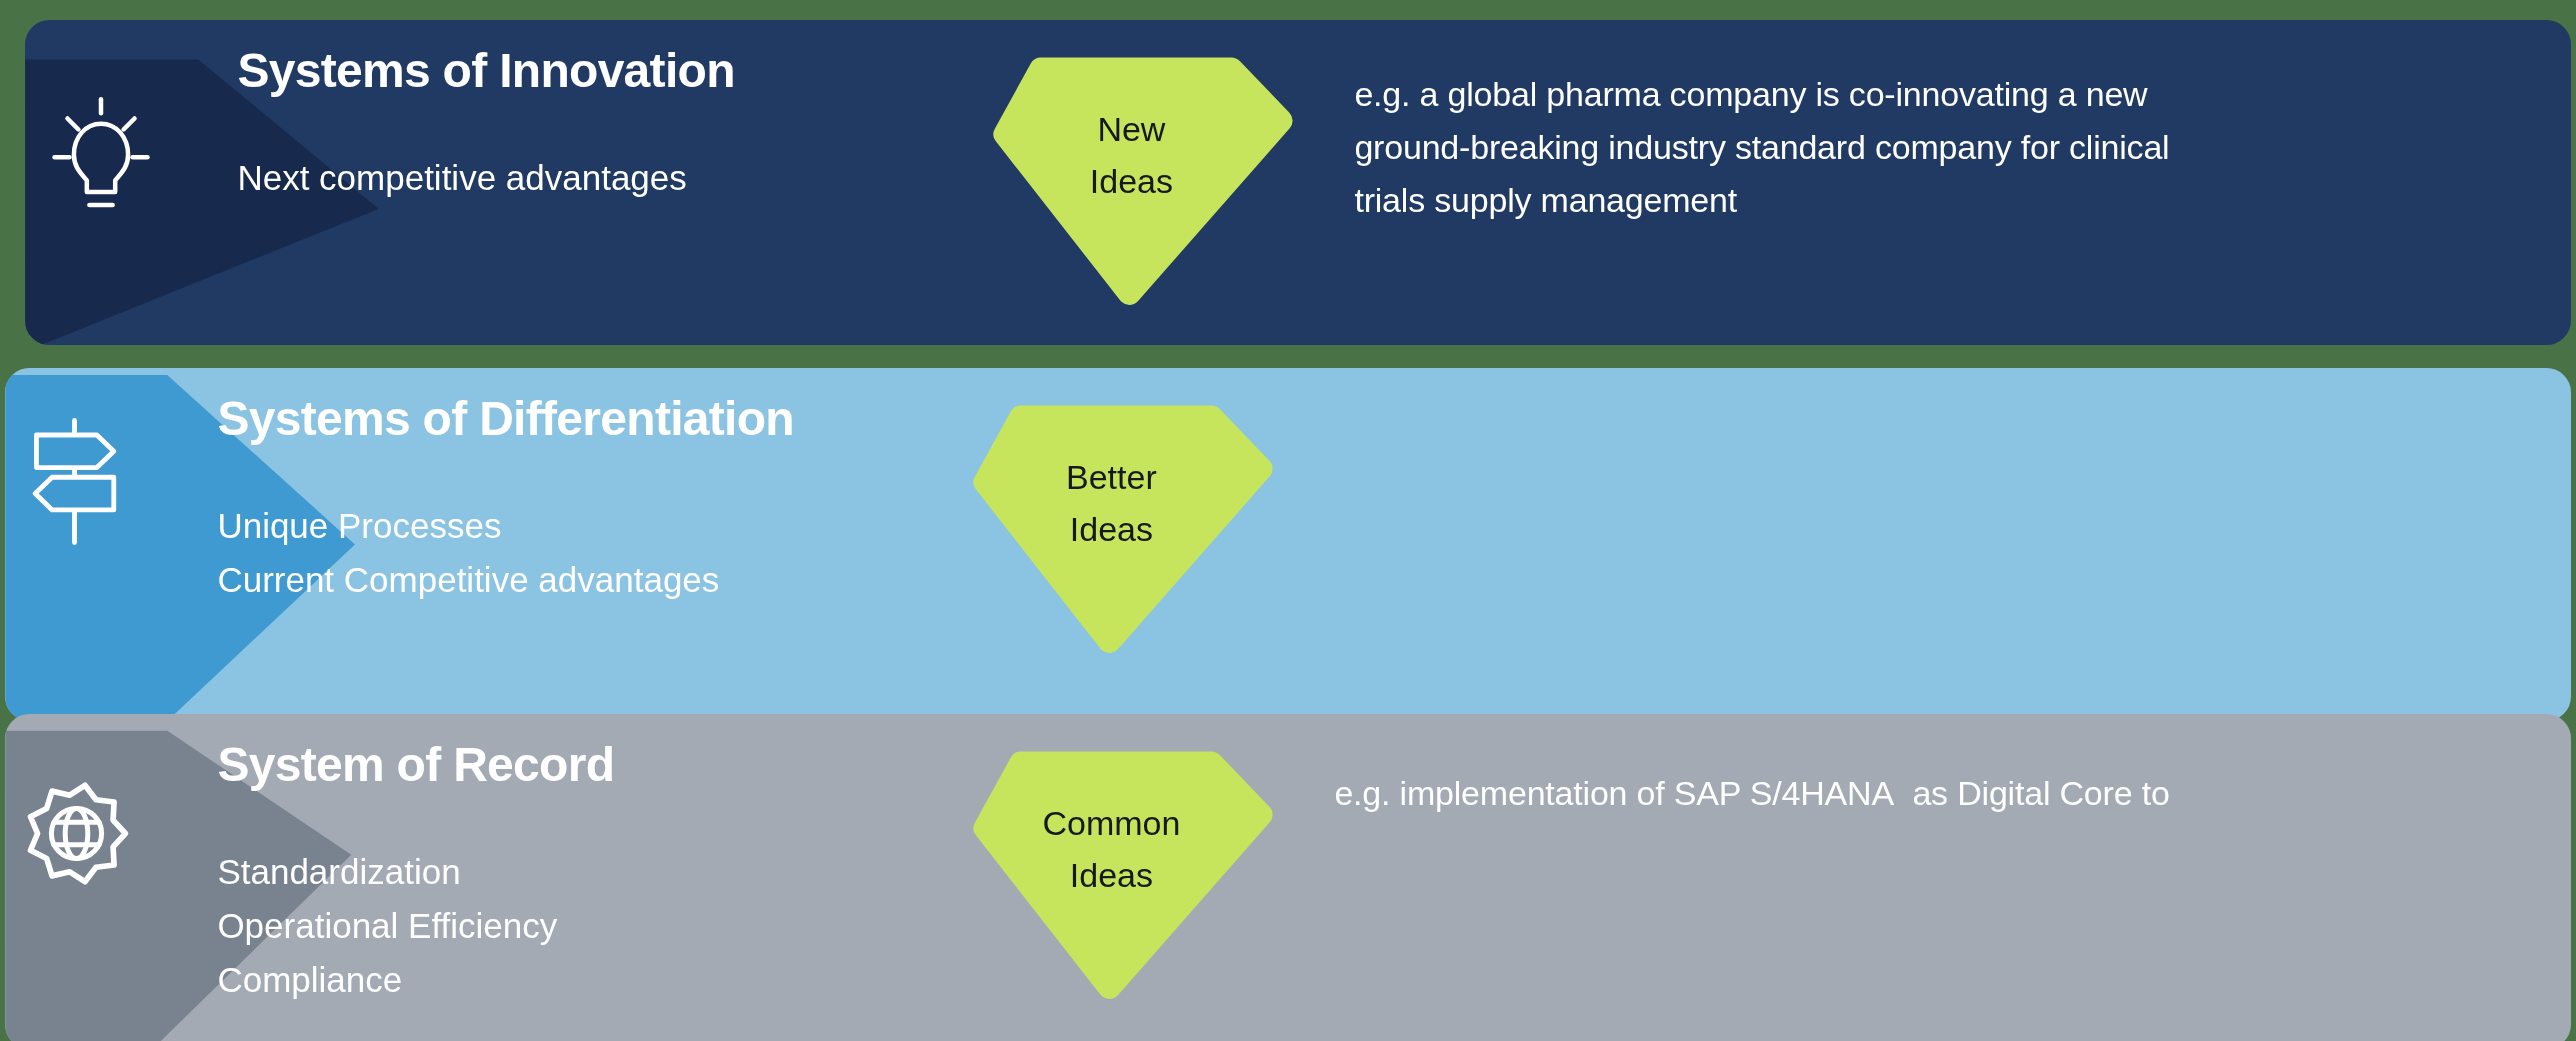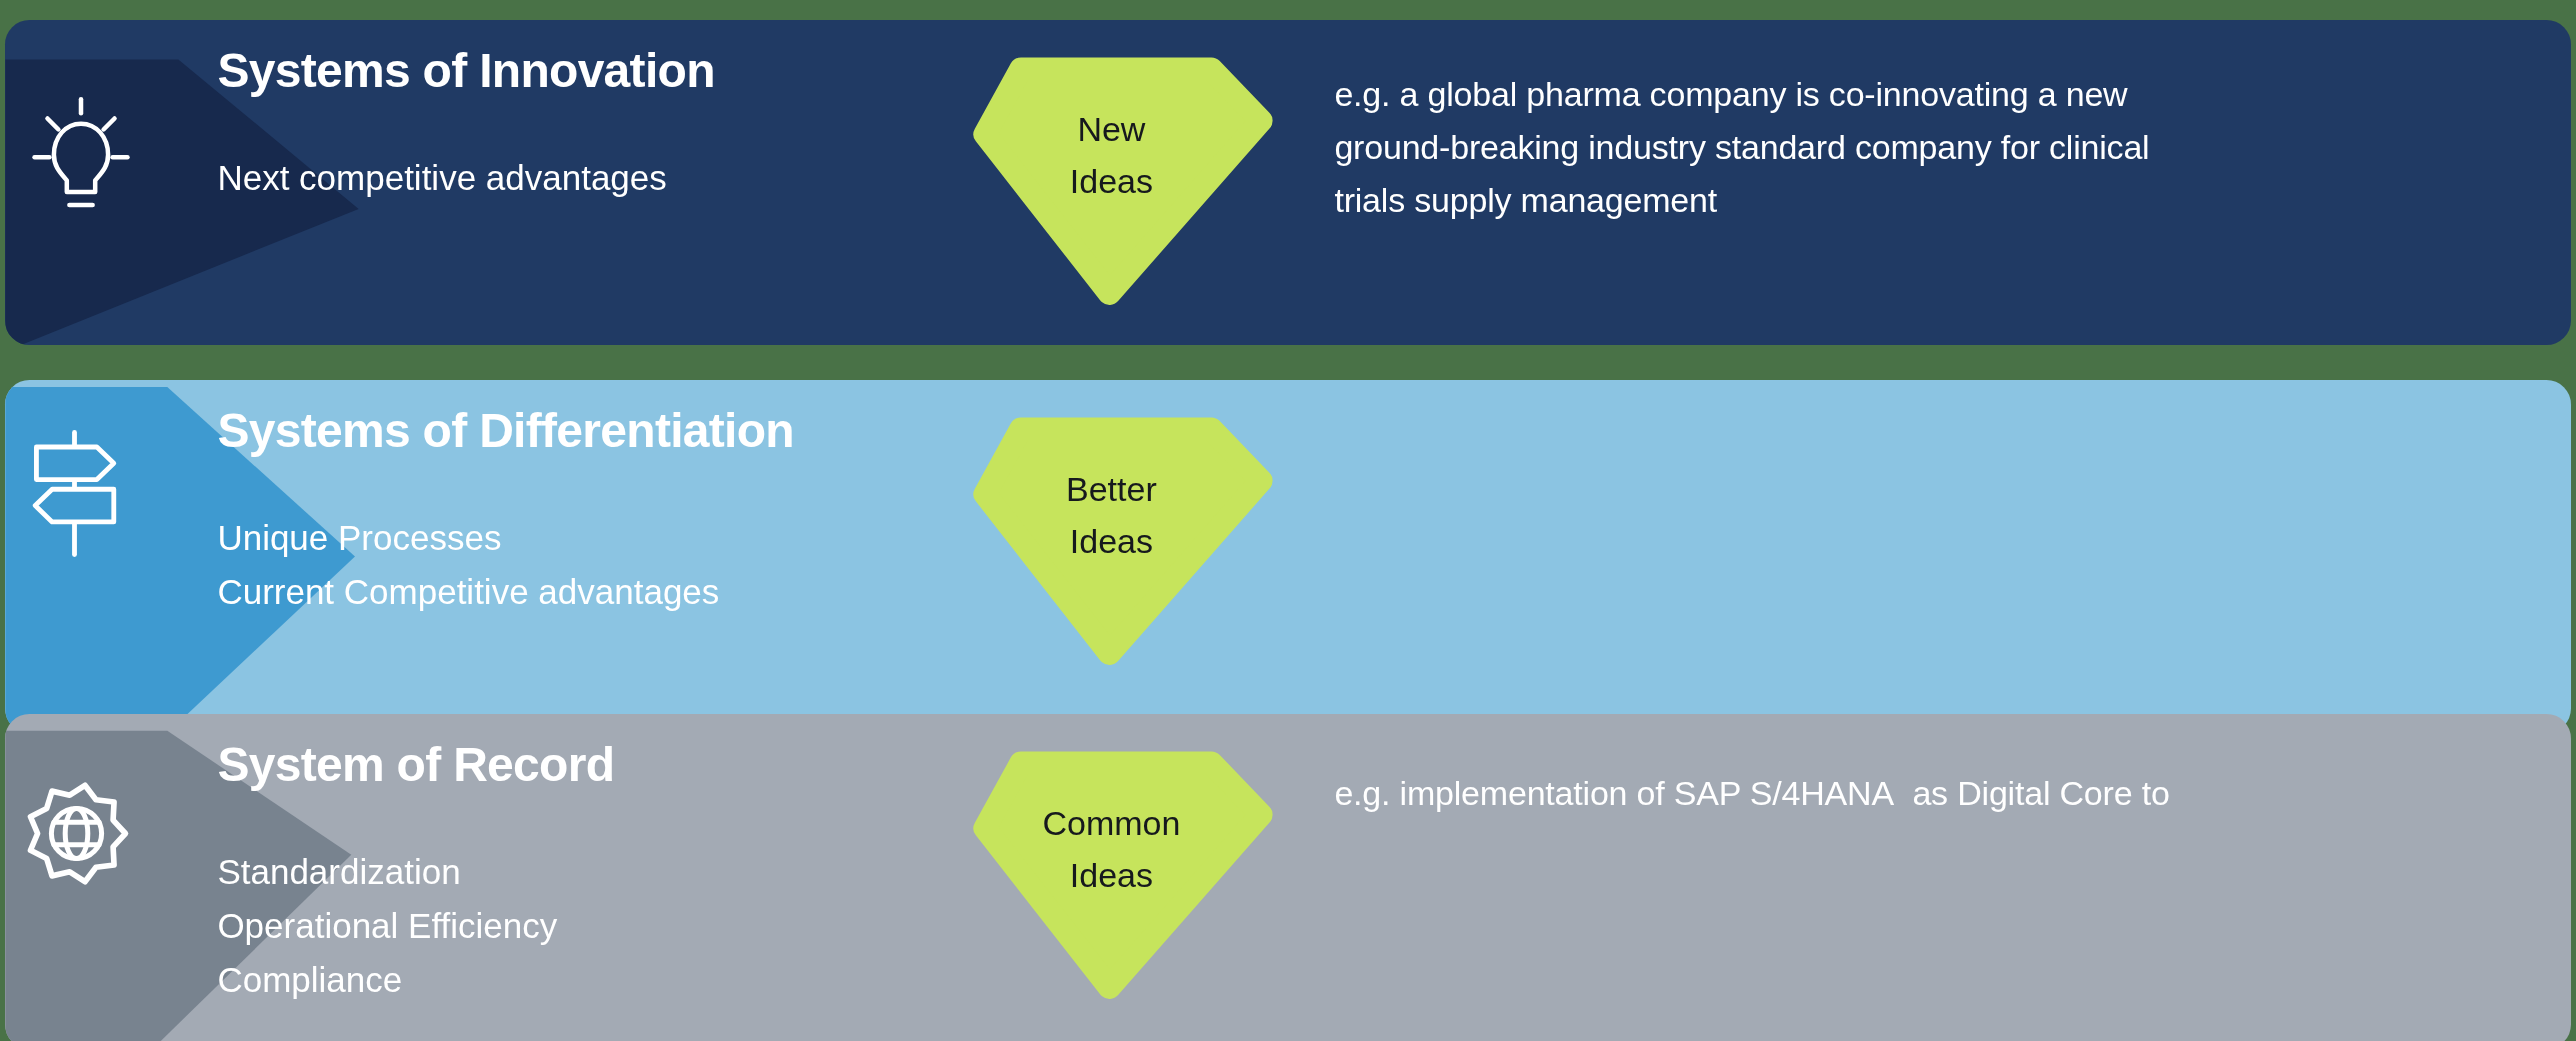--- a/index.html
+++ b/index.html
@@ -1,22 +1,22 @@
 <!DOCTYPE html>
 <html style="font-size:11px"><head>
 <meta charset="utf-8">
 <style>
   html,body{margin:0;padding:0;background:#497247;}
   .stage{
     position:relative;width:2576px;height:1042px;background:#497247;
     overflow:hidden;font-family:"Liberation Sans",sans-serif;
   }
   .band{position:absolute;left:5.4px;right:5.4px;border-radius:24.5px;overflow:hidden;}
-  .band-innovation{top:20.4px;height:325px;background:#203a64;}
-  .band-differentiation{top:380px;height:353px;background:#8bc4e2;}
+  .band-innovation{top:20.4px;height:325px;background:#203a64;margin-left:20px;}
+  .band-differentiation{top:368px;height:353px;background:#8bc4e2;}
   .band-record{top:714px;height:335px;background:#a3aab4;}
 
   .chevron{position:absolute;left:0;top:0;width:368px;height:100%;}
   .chevron-1{background:#17294d;clip-path:polygon(0 12%,47% 12%,96% 58%,4% 100%,0 100%);}
   .chevron-2{background:#3e9ad0;clip-path:polygon(0 2%,44% 2%,95% 50%,44% 100%,0 100%);}
   .chevron-3{background:#78838f;clip-path:polygon(0 5%,44% 5%,94% 42%,40% 100%,0 100%);}
 
   .icon{position:absolute;}
   .icon-1{left:24px;top:74px;width:104px;height:129px;}
   .icon-2{left:15px;top:44px;width:109px;height:139px;}

